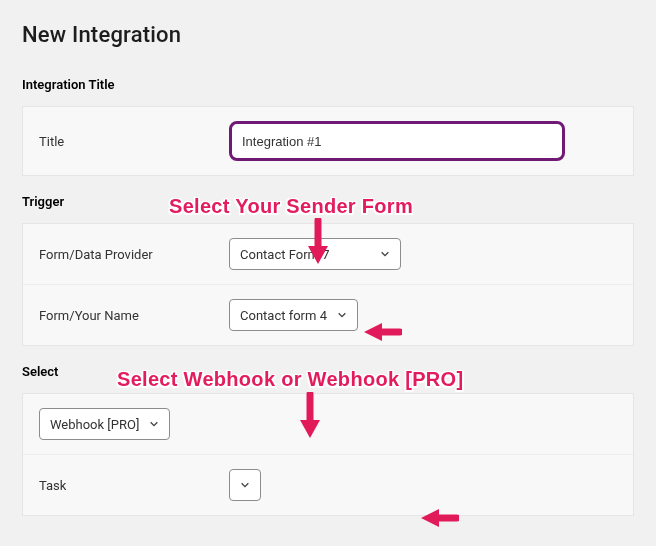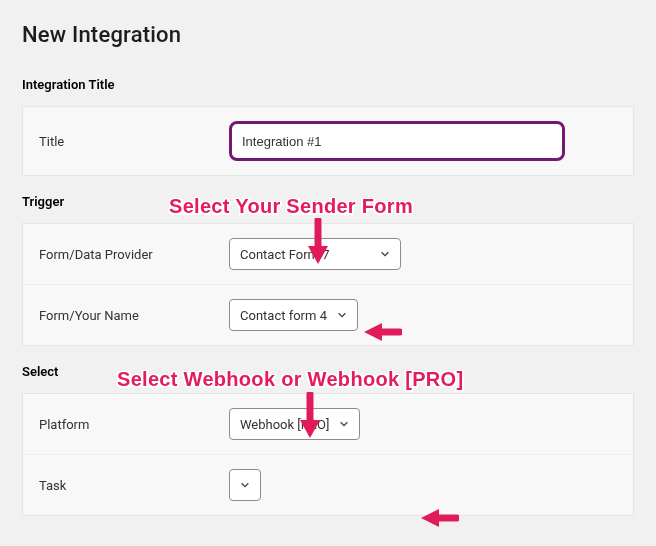--- a/index.html
+++ b/index.html
@@ -95,21 +95,20 @@
               <path d="M2 4 L6 8 L10 4" fill="none" stroke="#444" stroke-width="1.6"></path>
             </svg>
         </span>
       </div>
     </div>
   </div>
 
   <div class="section-label" style="margin-top:18px">Select</div>
   <div class="panel">
     <div class="row">
-      <div class="row-label">Platform</div>
       <div class="combo">
         <span>Webhook [PRO]</span>
         <span class="caret">
           <svg viewBox="0 0 12 12" width="10" height="10">
               <path d="M2 4 L6 8 L10 4" fill="none" stroke="#444" stroke-width="1.6"></path>
             </svg>
         </span>
       </div>
     </div>
     <div class="row">

